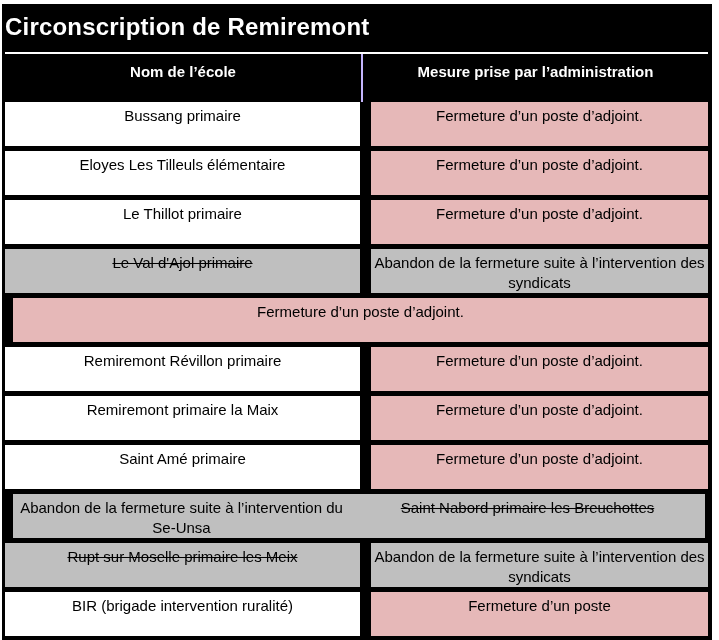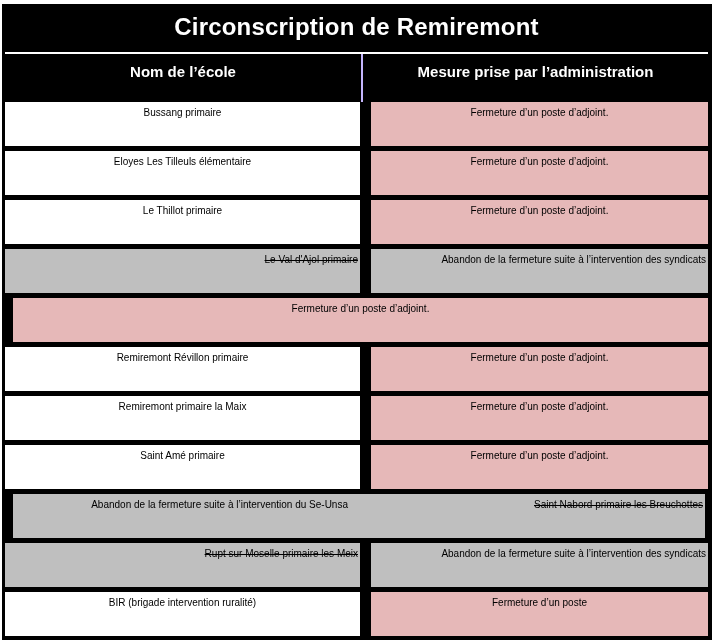--- a/index.html
+++ b/index.html
@@ -19,21 +19,20 @@
     left: 2px;
     top: 4px;
     width: 710px;
     box-sizing: border-box;
     background: var(--border, #000);
     padding: 0 4px 7px 3px;
   }
   .title-bar {
     height: 48px;
     line-height: 46px;
-    text-align: center;
     background: var(--header-bg, #000);
     color: var(--header-text, #fff);
     font-size: 24px;
     font-weight: bold;
     letter-spacing: 0.2px;
   }
   .title-divider {
     height: 2px;
     background: #ffffff;
   }
@@ -61,40 +60,39 @@
     display: flex;
     height: 44px;
     margin-bottom: 5px;
   }
   .row:last-child {
     margin-bottom: 0;
   }
   .cell {
     box-sizing: border-box;
     text-align: center;
-    font-size: 10px;
+    font-size: 15px;
     line-height: 1.33;
     color: #000000;
     padding: 4px 2px 0 2px;
     overflow: hidden;
   }
   .school-cell {
     width: 355px;
     margin-right: 3px;
     background: var(--cell-bg, #fff);
   }
   .measure-cell {
     flex: 1;
     background: var(--fermeture-bg, #e6b8b8);
     margin-left: 8px;
   }
   .row.abandon .school-cell,
   .row.abandon .measure-cell {
     background: var(--abandon-bg, #bfbfbf);
-    text-align: right;
   }
   .row.abandon .school-text {
     text-decoration: line-through;
   }
 </style>
 </head>
 <body>
 
 <div class="table">
   <div class="title-bar">Circonscription de Remiremont</div>

